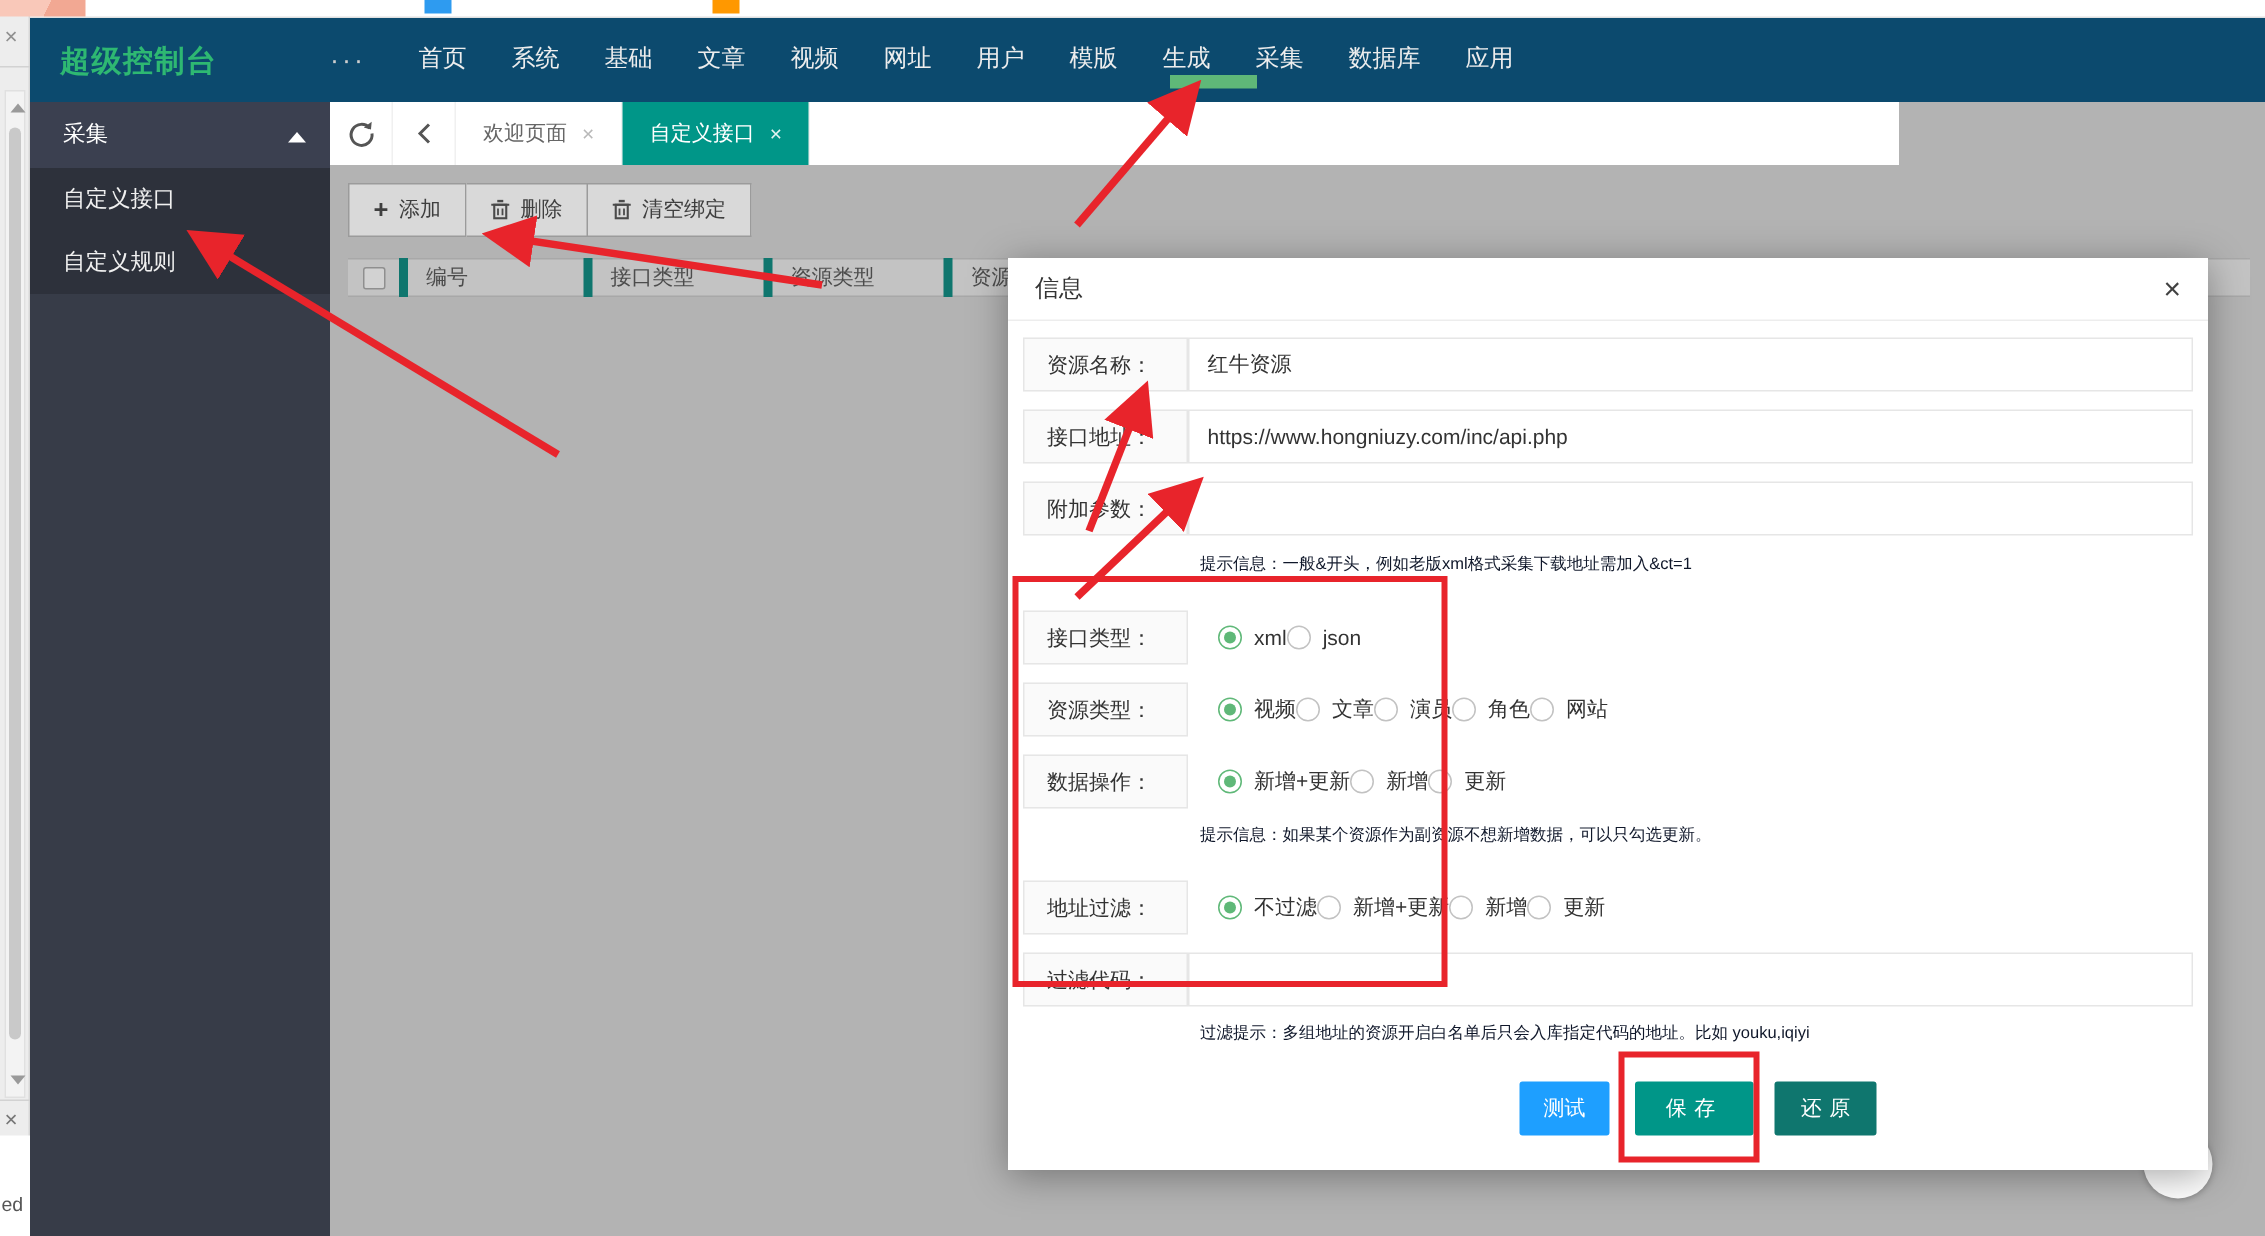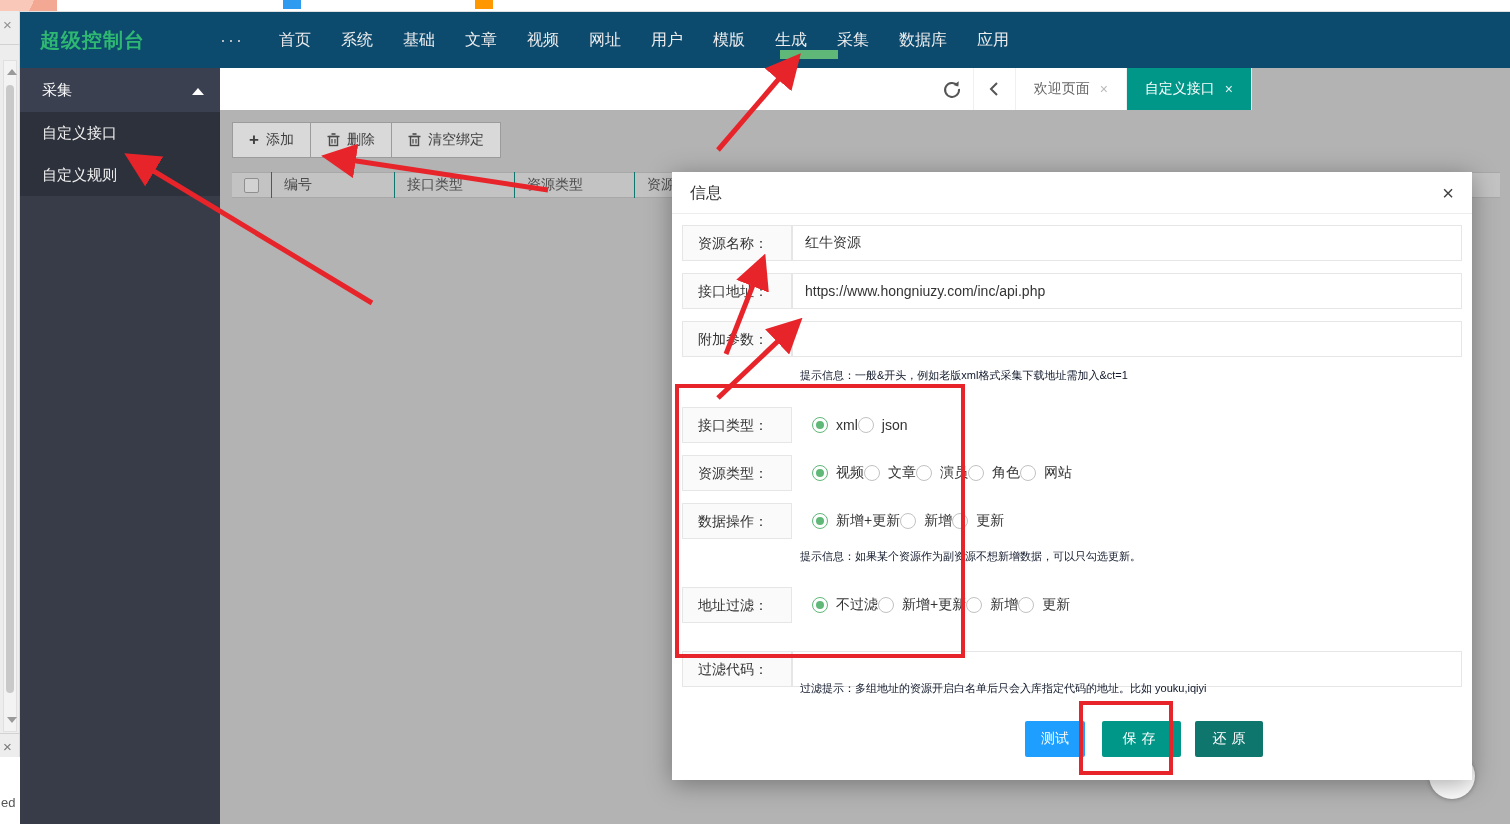--- a/index.html
+++ b/index.html
@@ -37,56 +37,56 @@
   .nav-underline { position:absolute; left:780px; top:50px; width:58px; height:9px; background:#5fb878; z-index:11; }
 
   
   .sidebar { position:absolute; left:20px; top:68px; width:200px; height:756px; background:#373c48; z-index:9; }
   .side-header { position:relative; height:44px; line-height:44px; padding-left:22px; color:#fff; font-size:15px; background:#3b4050; cursor:pointer; }
   .side-caret { position:absolute; right:16px; top:20px; width:0; height:0; border-left:6px solid transparent; border-right:6px solid transparent; border-bottom:7px solid #ffffff; }
   .side-items { background:#2d313b; }
   .side-item { height:42px; line-height:42px; padding-left:22px; color:#f0f0f0; font-size:15px; cursor:pointer; }
 
   
-  .tabbar { position:absolute; left:206px; top:68px; width:1046px; height:42px; background:#ffffff; z-index:8; display:flex; align-items:stretch;justify-content:flex-end; }
+  .tabbar { position:absolute; left:220px; top:68px; width:1046px; height:42px; background:#ffffff; z-index:8; display:flex; align-items:stretch; }
   .tab-tool { width:42px; display:flex; align-items:center; justify-content:center; border-right:1px solid #f0f0f0; cursor:pointer; }
   .tab { display:flex; align-items:center; justify-content:center; gap:10px; padding:0 18px; font-size:14px; color:#666; border-right:1px solid #f0f0f0; cursor:pointer; white-space:nowrap; }
   .tab .x { color:#b9b9b9; font-size:14px; }
   .tab.active { background:#009688; color:#ffffff; }
   .tab.active .x { color:#e2f3f1; }
 
   
   .content { position:absolute; left:220px; top:110px; width:1290px; height:714px; background:#b3b3b3; z-index:7; }
   .toolbar { position:absolute; left:12px; top:12px; display:flex; }
   .tbtn { display:flex; align-items:center; gap:7px; height:36px; padding:0 16px; background:#d9d9d9; border:1px solid #9b9b9b; border-left-width:0; font-size:14px; color:#3f3f3f; cursor:pointer; }
   .tbtn:first-child { border-left-width:1px; }
   .tbtn .plus { font-size:17px; font-weight:bold; color:#3f3f3f; }
   .thead { position:absolute; left:12px; top:62px; width:1268px; height:26px; background:#c3c3c3; border-top:1px solid #a8a8a8; border-bottom:1px solid #a8a8a8; display:flex; align-items:center; font-size:14px; color:#4c4c4c; }
-  .th { border-right:1px solid #0f766e; height:26px; display:flex; align-items:center; padding-left:12px; }
+  .th { border-right:6px solid #0f766e; height:26px; display:flex; align-items:center; padding-left:12px; }
   .th.check { width:40px; justify-content:center; padding-left:0; }
   .th.c1 { width:123px; } .th.c2 { width:120px; } .th.c3 { width:120px; } .th.c4 { flex:1; border-right:none; }
   .cbx { width:15px; height:15px; background:#d2d2d2; border:1px solid #8f8f8f; border-radius:2px; cursor:pointer; }
 
   
   .fab { position:absolute; left:1429px; top:753px; width:46px; height:46px; border-radius:50%; background:#ffffff; box-shadow:0 1px 4px rgba(0,0,0,.25); z-index:40; }
 
   
   .modal { position:absolute; left:672px; top:172px; width:800px; height:608px; background:#ffffff; box-shadow:0 4px 24px rgba(0,0,0,.35); z-index:50; }
   .m-title { position:relative; height:42px; line-height:42px; padding-left:18px; font-size:16px; color:#333; border-bottom:1px solid #ededed; }
   .m-close { position:absolute; right:14px; top:0; font-size:20px; color:#424242; cursor:pointer; line-height:42px; padding:0 4px; }
   .m-row { position:absolute; left:10px; right:10px; height:36px; }
   .m-label { position:absolute; left:0; top:0; width:110px; height:36px; line-height:34px; padding-left:15px; background:#fafafa; border:1px solid #e6e6e6; font-size:14px; color:#333; white-space:nowrap; }
   .m-input { position:absolute; left:110px; right:0; top:0; height:36px; border:1px solid #e6e6e6; padding-left:12px; font-size:14px; color:#333; outline:none; background:#fff; font-family:inherit; }
   .m-hint { position:absolute; left:128px; font-size:11px; color:#0f172a; white-space:nowrap; }
   .radios { position:absolute; left:130px; top:0; height:36px; display:flex; align-items:center; }
   .radio { display:flex; align-items:center; gap:8px; font-size:14px; color:#333; cursor:pointer; white-space:nowrap; }
   .rdot { width:16px; height:16px; border-radius:50%; border:1px solid #c2c2c2; background:#fff; position:relative; flex:0 0 16px; }
   .radio.checked .rdot { border-color:#5fb878; }
   .radio.checked .rdot::after { content:""; position:absolute; left:3px; top:3px; width:8px; height:8px; border-radius:50%; background:#5fb878; }
-  .m-btns { position:absolute; left:353px; top:549px; display:flex;justify-content:flex-end; }
+  .m-btns { position:absolute; left:341px; top:549px; display:flex;justify-content:flex-end; }
   .mbtn { height:36px; border:none; border-radius:2px; color:#fff; font-size:14px; cursor:pointer; font-family:inherit; }
   .mbtn.test { width:60px; background:#1e9fff; margin-right:17px; }
   .mbtn.save { width:79px; background:#009688; margin-right:14px; letter-spacing:5px; padding-left:0; }
   .mbtn.restore { width:68px; background:#0f766e; letter-spacing:5px; padding-left:5px; }
 
   
   .annotations { position:absolute; left:0; top:0; width:1510px; height:824px; z-index:90; pointer-events:none; }
 
   .icon-svg { display:block; }
 </style>
@@ -306,21 +306,21 @@
             <span class="rdot"></span>
             <span>新增</span>
           </span>
         <span class="radio">
             <span class="rdot"></span>
             <span>更新</span>
           </span>
       </div>
     </div>
 
-    <div class="m-row" style="top:479px">
+    <div class="m-row" style="top:463px">
       <div class="m-label">过滤代码：</div>
       <input class="m-input" type="text" value="" style="">
     </div>
 
     <div class="m-hint" style="top:509px">过滤提示：多组地址的资源开启白名单后只会入库指定代码的地址。比如 youku,iqiyi</div>
 
     <div class="m-btns">
       <button class="mbtn test">测试</button>
       <button class="mbtn save">保存</button>
       <button class="mbtn restore">还原</button>

